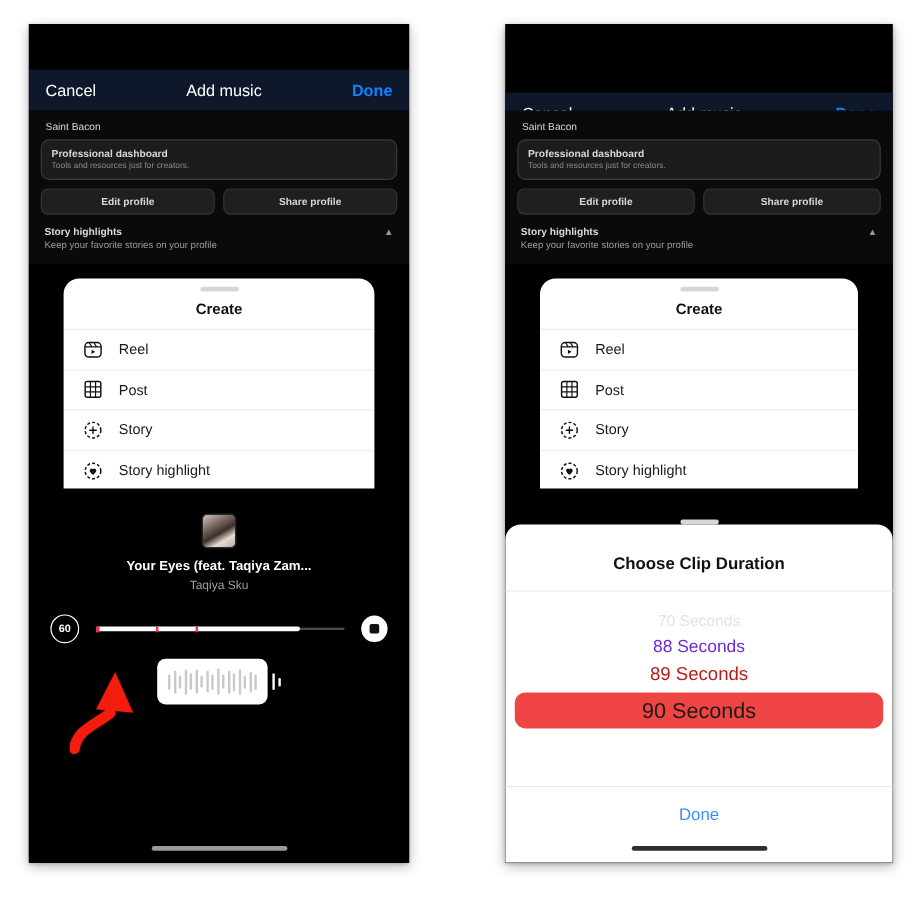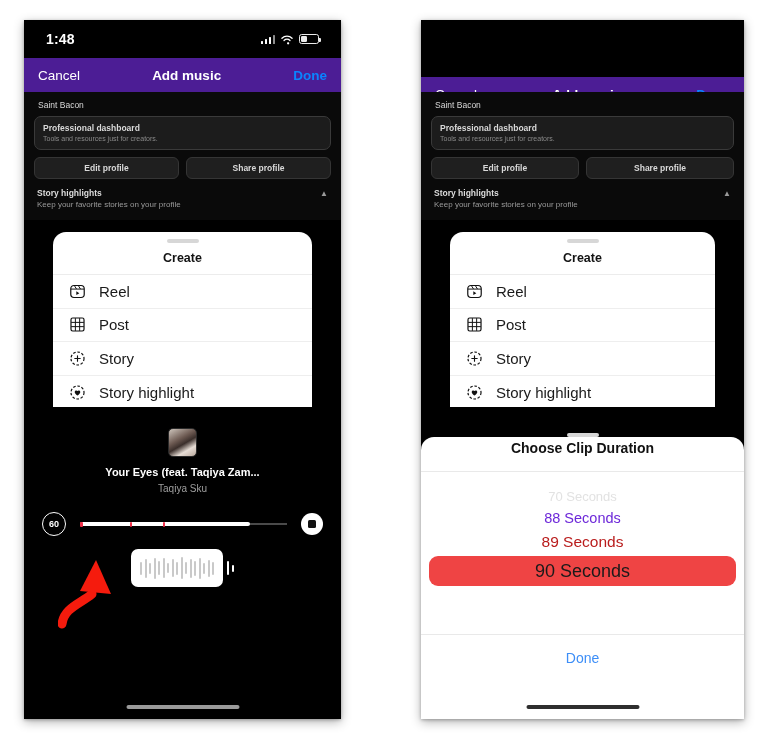--- a/index.html
+++ b/index.html
@@ -39,26 +39,26 @@
           border-radius: 2.6px; opacity: .92; }
   .batt::after { content:""; position:absolute; right:-3px; top:3px; width:1.6px;
                  height:4px; background:#fff; border-radius:0 1px 1px 0; }
   .batt > span { position:absolute; left:1.2px; top:1.2px; bottom:1.2px;
                  width: 35%; background:#fff; border-radius:1.2px; }
 
   
   .navbar {
     position: absolute; left: 0; right: 0; height: 34px;
     display: flex; align-items: center; justify-content: space-between;
-    padding: 0 14px; color: #fff; background: #4c1d95;
+    padding: 0 14px; color: #fff; background: #0f172a;
   }
   .nav-left, .nav-right { font-size: 13.5px; }
   .nav-left { color: #fff; }
   .nav-right { font-weight: bold; }
-  .nav-title { font-size: 13.5px; font-weight: bold; }
+  .nav-title { font-size: 13.5px; font-weight: normal; }
 
   
   .ig-profile {
     position: absolute; left: 0; right: 0;
     background: #0a0a0a; color: #bdbdbd; padding: 0 10px;
   }
   .ig-avatar-row { height: 6px; }
   .ig-username { font-size: 8.5px; color: #d8d8d8; padding: 2px 4px 6px 4px; }
   .ig-dash {
     border: 1px solid #3a3a3a; border-radius: 7px; padding: 6px 8px 7px 8px;
@@ -87,21 +87,21 @@
   }
   .grabber { width: 32px; height: 4px; background: #d7d7d7; border-radius: 2px;
              margin: 7px auto 0 auto; }
   .sheet-title { text-align: center; font-size: 12.5px; font-weight: bold;
                  color: #121212; padding: 8px 0 9px 0; border-bottom: 1px solid #ececec; }
   .sheet-row {
     display: flex; align-items: center; gap: 13px;
     height: 33.5px; padding: 0 16px; border-bottom: 1px solid #eeeeee;
   }
   .sheet-row:last-child { border-bottom: none; }
-  .sheet-row .label { font-size: 15px; color: #1a1a1a; }
+  .sheet-row .label { font-size: 12px; color: #1a1a1a; }
   .ic { width: 17px; height: 17px; flex: 0 0 17px; color: #111; }
   .ic svg { display: block; width: 17px; height: 17px; }
 
   
   .player { position: absolute; left: 0; right: 0; color: #fff; }
   .album {
     width: 29px; height: 29px; margin: 0 auto; border-radius: 5px;
     background: linear-gradient(150deg,#cfc6bd 0%,#6d5a52 38%,#3b2f2b 55%,#e6dcd4 75%,#b9a89c 100%);
     border: 1px solid #2a2a2a;
   }
@@ -137,21 +137,21 @@
 
   
   .arrow-svg { position: absolute; pointer-events: none; }
 
   
   .picker-sheet {
     position: absolute; left: 0; right: 0; background:#fff;
     border-radius: 13px 13px 0 0; overflow: hidden;
   }
   .picker-title { text-align:center; font-size: 14px; font-weight: bold; color:#111;
-                  padding: 3px 0 15px 0; border-bottom: 1px solid #e9e9e9; }
+                  padding: 24px 0 15px 0; border-bottom: 1px solid #e9e9e9; }
   .picker-list { position: relative; height: 162px; padding-top: 14px; }
   .picker-opt { text-align:center; font-weight: normal; }
   .picker-opt.o1 { font-size: 13px; color:#e2e2e2; height: 21px; line-height:21px; }
   .picker-opt.o2 { font-size: 14.5px; color:#6d28d9; height: 23px; line-height:23px; }
   .picker-opt.o3 { font-size: 15.5px; color:#b91c1c; height: 24px; line-height:24px; }
   .picker-opt.sel {
     font-size: 18px; color:#1a1a1a; background:#ef4444; border-radius: 9px;
     margin: 2px 8px 0 8px; height: 30px; line-height: 30px;
   }
   .picker-footer { border-top: 1px solid #e9e9e9; text-align:center; padding: 14px 0 14px 0; }
@@ -162,39 +162,20 @@
               width: 113px; height: 4px; border-radius: 3px; }
 </style>
 </head>
 <body>
 
 <div class="stage">
 
   <div class="phone" id="phone-1">
     <div class="screen">
 
-      <div class="statusbar">
-        <div class="status-time">1:48</div>
-        <div class="status-icons">
-          <span class="bars">
-              <i></i>
-              <i></i>
-              <i></i>
-              <i></i>
-            </span>
-          <svg width="14" height="11" viewBox="0 0 16 12">
-            <path d="M8 10.4 A1.3 1.3 0 1 0 8 10.39 Z" fill="#fff"></path>
-            <path d="M4.6 7.1 a4.9 4.9 0 0 1 6.8 0" stroke="#fff" stroke-width="1.5" fill="none" stroke-linecap="round"></path>
-            <path d="M2.2 4.5 a8.3 8.3 0 0 1 11.6 0" stroke="#fff" stroke-width="1.5" fill="none" stroke-linecap="round"></path>
-          </svg>
-          <span class="batt">
-              <span></span>
-            </span>
-        </div>
-      </div>
 
       <div class="navbar" style="top:38px;">
         <div class="nav-left">Cancel</div>
         <div class="nav-title">Add music</div>
         <div class="nav-right" style="color:#0a84ff">Done</div>
       </div>
 
       <div class="ig-profile" style="top:72px; bottom:0;">
         <div class="ig-avatar-row"></div>
         <div class="ig-username">Saint Bacon</div>

